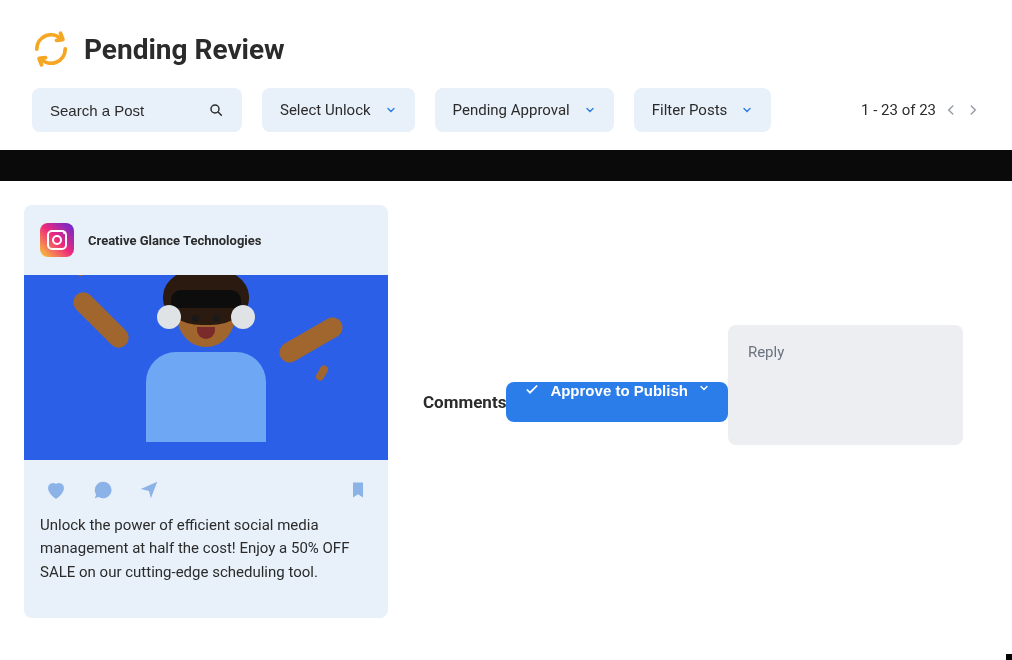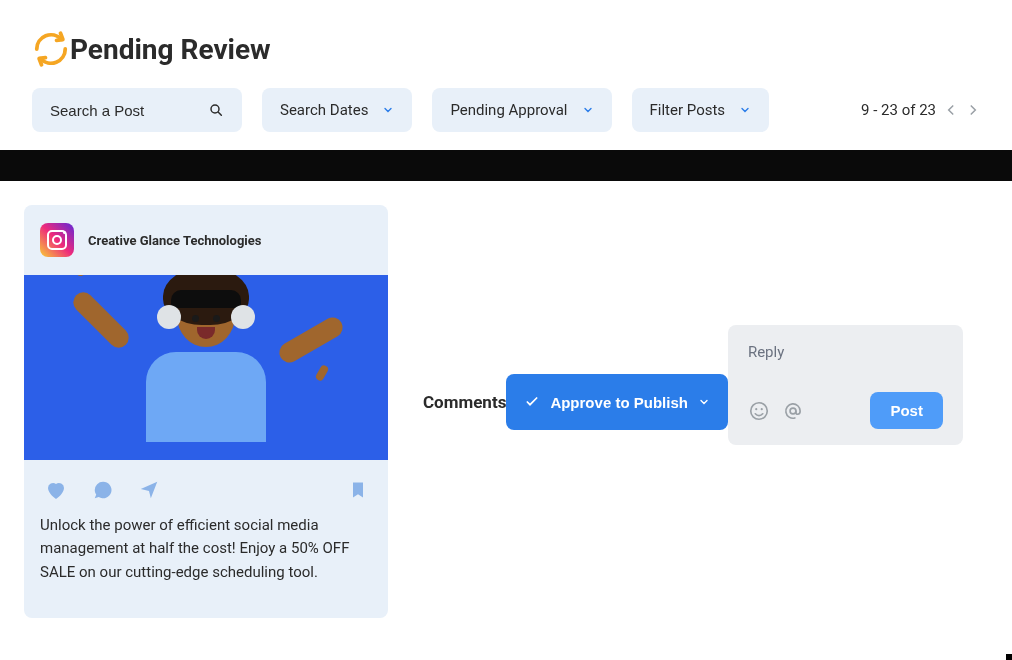--- a/index.html
+++ b/index.html
@@ -1,18 +1,18 @@
 <!DOCTYPE html>
 <html><head>
 <meta charset="utf-8">
 <style>
 * { box-sizing: border-box; margin: 0; padding: 0; }
 body { font-family: -apple-system, BlinkMacSystemFont, "Segoe UI", Roboto, Arial, sans-serif; background: #fff; width: 1012px; height: 660px; overflow: hidden; color: #2b2b2b; }
 
-.header { display:flex; align-items:center; padding: 30px 32px 20px 32px; }
+.header { display:flex; align-items:center; gap:14px; padding: 30px 32px 20px 32px; }
 .refresh-icon { width:38px; height:38px; }
 .header h1 { font-size:28px; font-weight:700; color:#2b2b2b; }
 
 .filters { display:flex; align-items:center; gap:20px; padding: 0 32px 18px 32px; }
 .search-box { display:flex; align-items:center; justify-content:space-between; background:#e8f0f9; border-radius:8px; padding: 0 18px; height:44px; width:210px; }
 .search-box input { background:transparent; border:none; outline:none; font-size:15px; color:#2b2b2b; width:140px; }
 .search-box input::placeholder{ color:#2b2b2b; }
 .pill { display:flex; align-items:center; gap:14px; background:#e8f0f9; border-radius:8px; padding: 0 18px; height:44px; font-size:15px; color:#2b2b2b; cursor:pointer; }
 .pill .chev { color:#2b7de9; }
 .spacer { flex:1; }
@@ -49,21 +49,21 @@
 .finger.r { right:-60px; top:80px; transform:rotate(30deg); }
 
 .engage { display:flex; align-items:center; gap:24px; padding:18px 20px 12px 20px; }
 .engage .iconbtn { color:#8bb3e8; cursor:pointer; }
 .engage .bm { margin-left:auto; }
 .caption { padding: 0 16px 34px 16px; font-size:15px; line-height:1.55; color:#2b2b2b; }
 
 .right { flex:1; display:flex; flex-direction:row; min-width:0; }
 .right-head { display:flex; align-items:center; justify-content:space-between; margin-bottom:18px; }
 .right-head h3 { font-size:17px; font-weight:700; }
-.approve-btn { display:flex; align-items:center; gap:10px; background:#2b7de9; color:#fff; border:none; border-radius:8px; height:56px; padding:0 18px; font-size:15px; font-weight:600; cursor:pointer; }
+.approve-btn { display:flex; gap:10px; background:#2b7de9; color:#fff; border:none; border-radius:8px; height:40px; padding:0 18px; font-size:15px; font-weight:600; cursor:pointer; }
 
 .syslog { background:#e8f0f9; border-radius:8px; padding:18px 20px; }
 .syslog .ts { color:#8a97a6; font-size:13px; margin-bottom:8px; }
 .syslog .row { display:flex; align-items:center; gap:12px; color:#2b2b2b; font-size:15px; }
 .syslog .bot { color:#2b7de9; }
 
 .replybox { margin-top:120px; background:#eceef1; border-radius:8px; padding:18px 20px; position:relative; height:120px; }
 .replybox textarea { background:transparent; border:none; outline:none; resize:none; font-size:15px; color:#2b2b2b; width:100%; font-family:inherit; }
 .replybox textarea::placeholder{ color:#6b7280; }
 .reply-footer { position:absolute; left:20px; right:20px; bottom:16px; display:flex; align-items:center; gap:12px; }
@@ -87,40 +87,40 @@
 
 <div class="filters">
   <div class="search-box">
     <input type="text" placeholder="Search a Post" style="">
     <svg width="16" height="16" viewBox="0 0 24 24" fill="none">
         <circle cx="10.5" cy="10.5" r="6" stroke="#2b2b2b" stroke-width="2.2"></circle>
         <path d="M20 20l-4.5-4.5" stroke="#2b2b2b" stroke-width="2.2" stroke-linecap="round"></path>
       </svg>
   </div>
   <div class="pill">
-    <span>Search Dates</span>
+    <span>Select Unlock</span>
     <svg class="chev" width="12" height="12" viewBox="0 0 24 24">
         <path d="M6 9l6 6 6-6" stroke="currentColor" stroke-width="2.8" fill="none" stroke-linecap="round"></path>
       </svg>
   </div>
   <div class="pill">
     <span>Pending Approval</span>
     <svg class="chev" width="12" height="12" viewBox="0 0 24 24">
         <path d="M6 9l6 6 6-6" stroke="currentColor" stroke-width="2.8" fill="none" stroke-linecap="round"></path>
       </svg>
   </div>
   <div class="pill">
     <span>Filter Posts</span>
     <svg class="chev" width="12" height="12" viewBox="0 0 24 24">
         <path d="M6 9l6 6 6-6" stroke="currentColor" stroke-width="2.8" fill="none" stroke-linecap="round"></path>
       </svg>
   </div>
   <div class="spacer"></div>
   <div class="pager">
-    <span>9 - 23 of 23</span>
+    <span>1 - 23 of 23</span>
     <svg class="nav" width="14" height="14" viewBox="0 0 24 24">
         <path d="M15 5l-7 7 7 7" stroke="currentColor" stroke-width="2.6" fill="none" stroke-linecap="round"></path>
       </svg>
     <svg class="nav" width="14" height="14" viewBox="0 0 24 24">
         <path d="M9 5l7 7-7 7" stroke="currentColor" stroke-width="2.6" fill="none" stroke-linecap="round"></path>
       </svg>
   </div>
 </div>
 
 <div class="blackbar"></div>
@@ -181,31 +181,18 @@
         <span>Approve to Publish</span>
         <svg width="12" height="12" viewBox="0 0 24 24">
             <path d="M6 9l6 6 6-6" stroke="#fff" stroke-width="2.8" fill="none" stroke-linecap="round"></path>
           </svg>
       </button>
     </div>
 
 
     <div class="replybox">
       <textarea placeholder="Reply" style=""></textarea>
-      <div class="reply-footer">
-        <svg class="g" width="22" height="22" viewBox="0 0 24 24">
-            <circle cx="12" cy="12" r="9" stroke="currentColor" stroke-width="1.8" fill="none"></circle>
-            <circle cx="9" cy="10" r="1.2" fill="currentColor"></circle>
-            <circle cx="15" cy="10" r="1.2" fill="currentColor"></circle>
-            <path d="M8 15c1 1.2 2.3 2 4 2s3-.8 4-2" stroke="currentColor" stroke-width="1.8" fill="none" stroke-linecap="round"></path>
-          </svg>
-        <svg class="g" width="22" height="22" viewBox="0 0 24 24">
-            <circle cx="12" cy="12" r="3.2" stroke="currentColor" stroke-width="1.8" fill="none"></circle>
-            <path d="M15.2 12v1.5c0 1.2.9 2 2 2 1.6 0 2.6-1.5 2.6-3.5A7.8 7.8 0 1 0 14 19.6" stroke="currentColor" stroke-width="1.8" fill="none" stroke-linecap="round"></path>
-          </svg>
-        <button class="post-btn">Post</button>
-      </div>
     </div>
   </div>
 
 </div>
 
 <div class="corner-notch"></div>
 
 </body></html>

